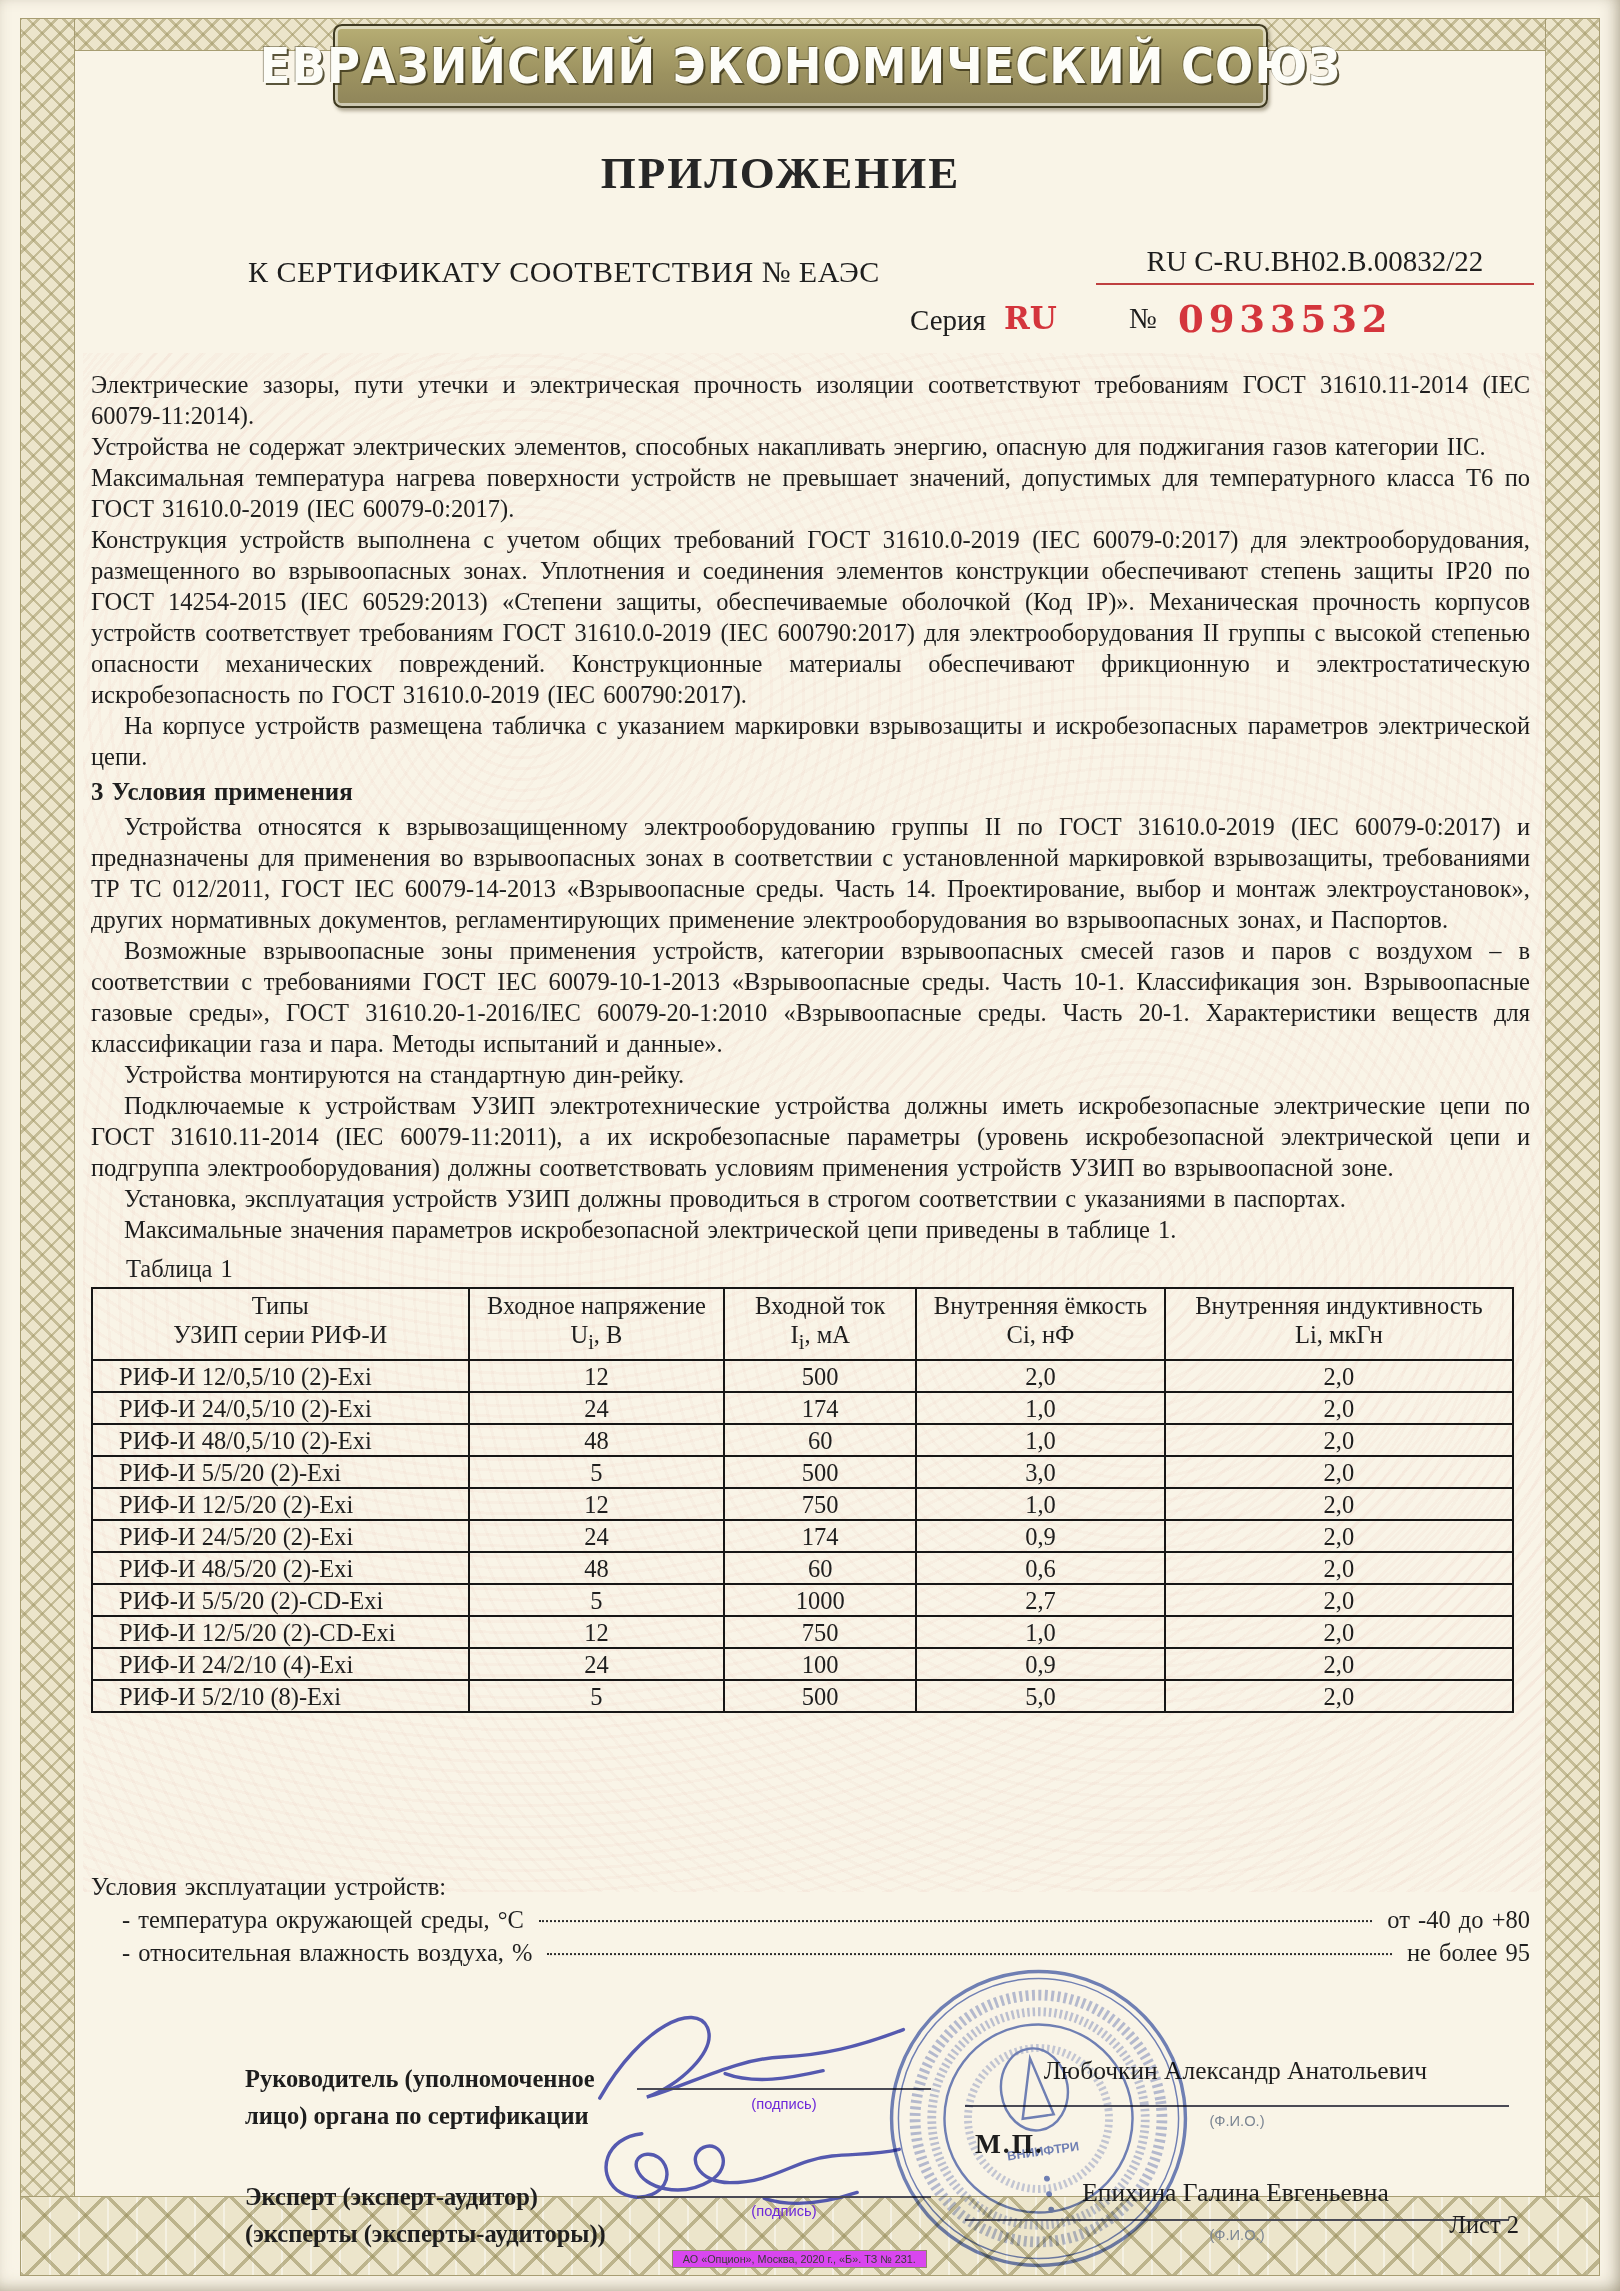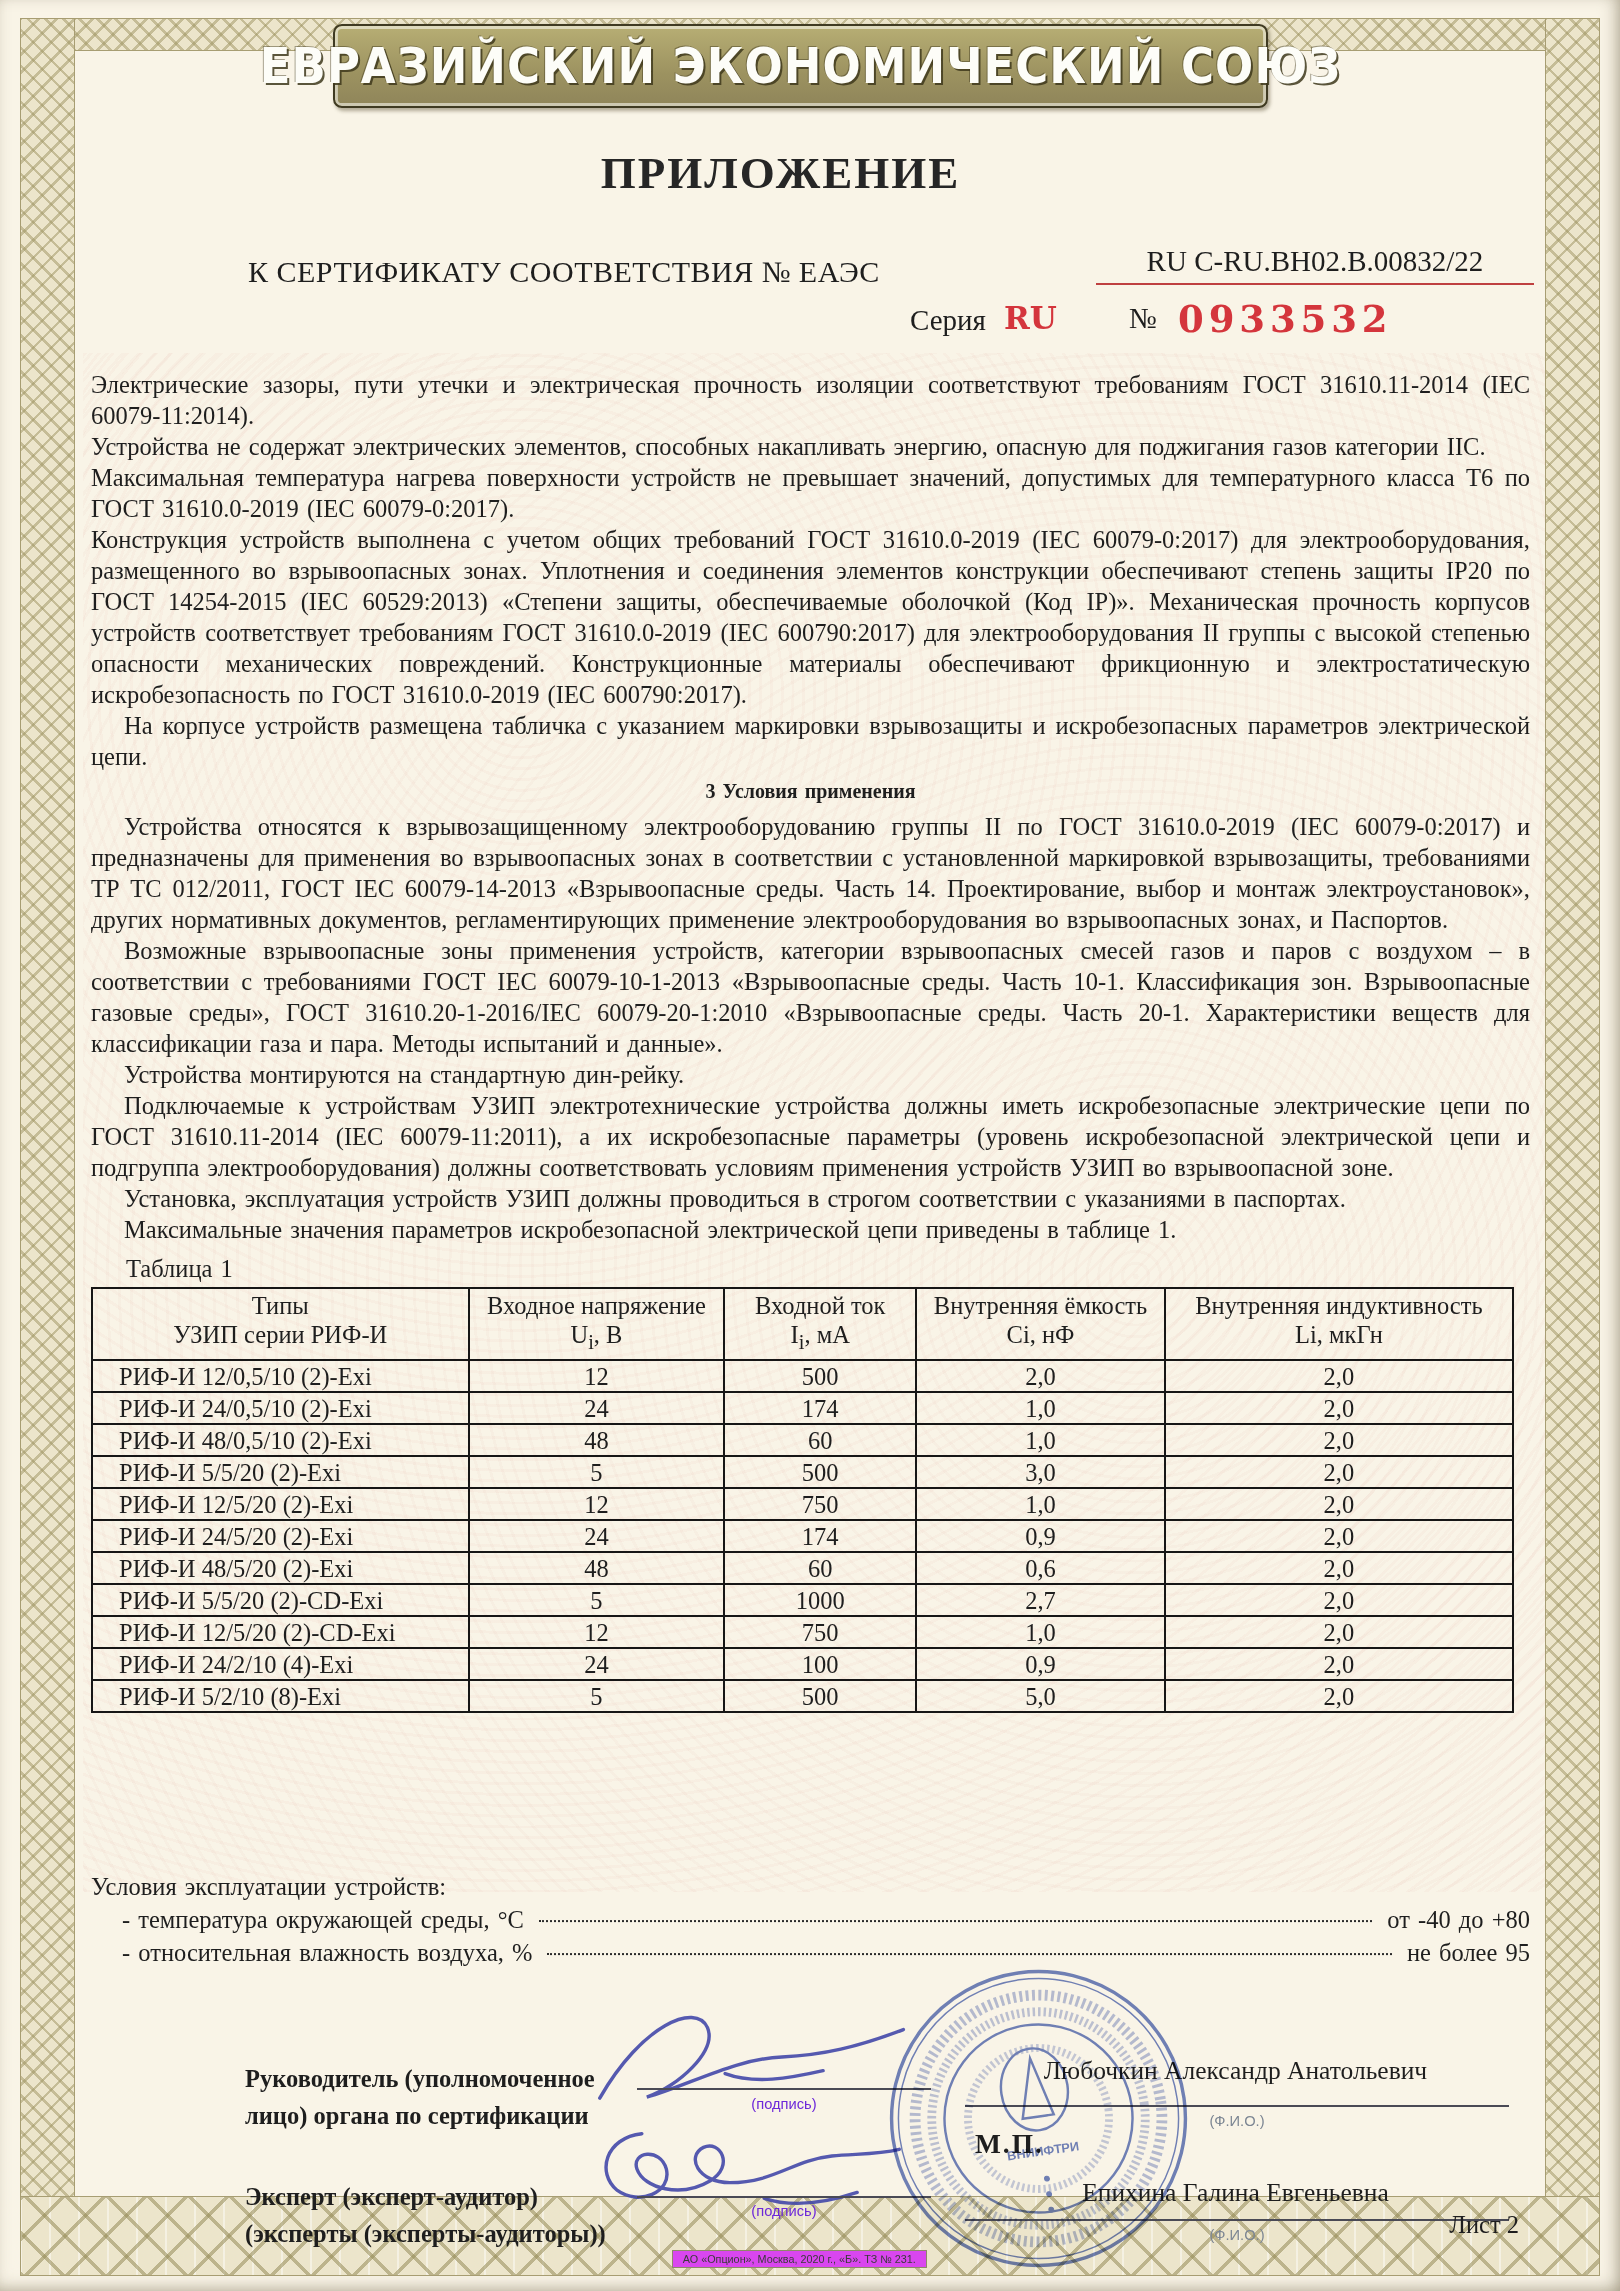--- a/index.html
+++ b/index.html
@@ -44,21 +44,21 @@
   .series-value{position:absolute;left:1004px;top:300px;font-size:31px;font-weight:bold;color:#d4353c;
         font-family:"DejaVu Serif",serif;}
   .number-sign{position:absolute;left:1129px;top:302px;font-size:29px;}
   .blank-number{position:absolute;left:1178px;top:297px;font-size:37px;font-weight:bold;color:#d4353c;
         letter-spacing:4.9px;font-family:"DejaVu Serif",serif;}
   
   .body-flow{position:absolute;left:91px;top:369px;width:1439px;font-size:24.5px;line-height:31px;
         text-align:justify;word-spacing:2px;}
   .body-flow p.para{margin:0;}
   .body-flow p.indent{text-indent:33px;}
-  .section-heading{margin:3.9px 0 3.9px;text-align:center;font-weight:bold;font-size:20px;}
+  .section-heading{margin:3.9px 0 3.9px;font-weight:bold;font-size:25px;}
   .table-label{margin:7.8px 0 3.9px 35px;}
   table.params{border-collapse:collapse;width:1423px;table-layout:fixed;word-spacing:0;}
   table.params th, table.params td{border:2px solid #161616;}
   table.params th{font-weight:normal;padding:2px 5px;line-height:29px;text-align:center;border-radius:21px;}
   table.params td{padding:0 5.9px;line-height:29px;height:30px;text-align:center;}
   table.params td.c-type{text-align:left;padding-left:26px;}
   
   .post-table{position:absolute;left:91px;top:1870px;width:1439px;font-size:24.5px;line-height:33px;text-align:justify;word-spacing:2px;}
   .cond-title{margin:0;}
   .cond-row{display:flex;align-items:baseline;padding-left:31px;gap:9px;}

